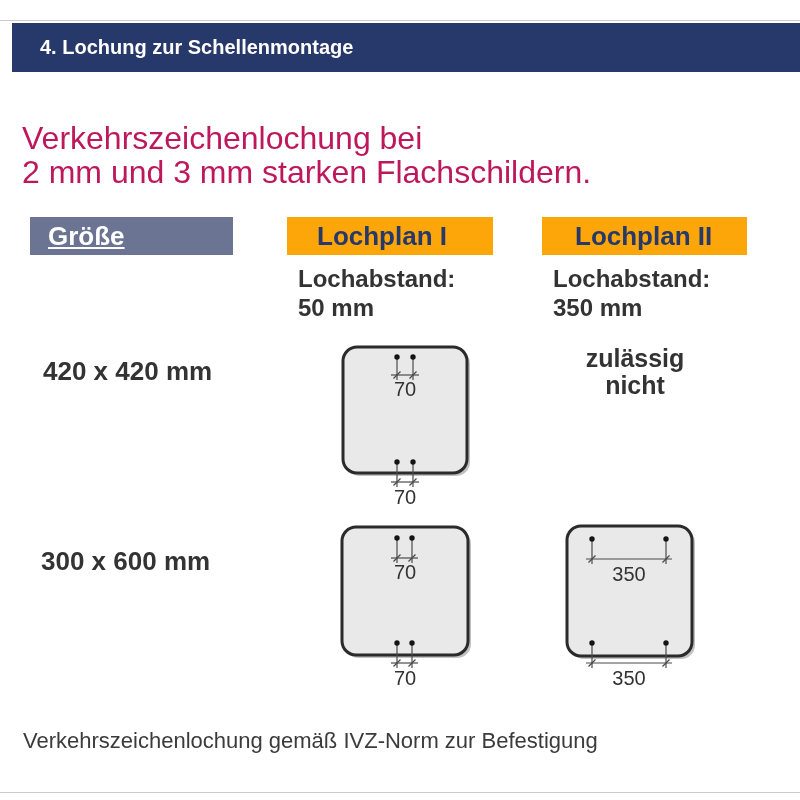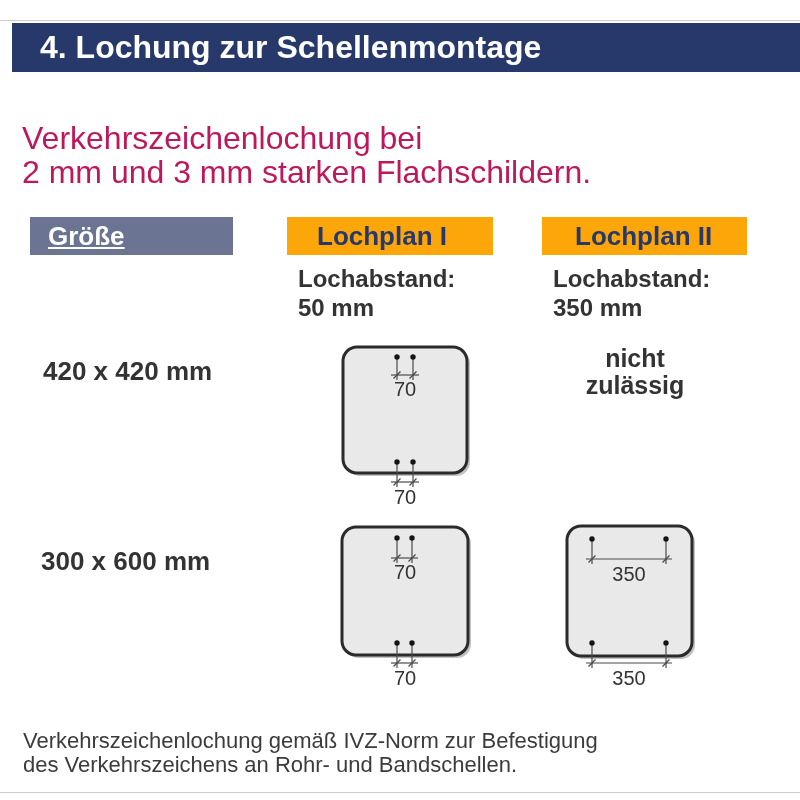--- a/index.html
+++ b/index.html
@@ -6,21 +6,21 @@
   .canvas{
     position:relative;width:800px;height:800px;background:#ffffff;overflow:hidden;
     font-family:"Liberation Sans",sans-serif;color:#3a3a3a;
   }
   .hairline{position:absolute;left:0;width:800px;height:1px;background:#cbcbcb;}
   .hairline.top{top:20px;}
   .hairline.bottom{top:792px;}
 
   .title-bar{
     position:absolute;left:12px;top:23px;width:788px;height:49px;
-    background:#27396a;color:#ffffff;font-weight:bold;font-size:32px;
+    background:#27396a;color:#ffffff;font-weight:bold;font-size:20px;
     line-height:49px;padding-left:28px;box-sizing:border-box;white-space:nowrap;
   }
 
   .intro{position:absolute;left:22px;top:121px;font-size:32px;line-height:34px;color:#be185d;}
 
   .col-head{
     position:absolute;top:217px;height:38px;line-height:38px;
     font-size:26px;font-weight:bold;box-sizing:border-box;white-space:nowrap;
   }
   .col-head.size{left:30px;width:203px;background:#6b7593;color:#ffffff;padding-left:18px;text-decoration:underline;}
@@ -111,22 +111,22 @@
     </g>
     <circle class="hole" cx="72" cy="13" r="2.7"></circle>
     <circle class="hole" cx="88" cy="13" r="2.7"></circle>
     <circle class="hole" cx="72" cy="118" r="2.7"></circle>
     <circle class="hole" cx="88" cy="118" r="2.7"></circle>
     <text class="dim-label" x="80" y="52">70</text>
     <text class="dim-label" x="80" y="160">70</text>
   </svg>
 
   <div class="not-allowed">
+    <div>zulässig</div>
     <div>nicht</div>
-    <div>zulässig</div>
   </div>
 
   <div class="row-label r600">300 x 600 mm</div>
 
   <svg class="diagram d2" viewBox="0 0 160 174">
     <rect class="plate-shadow" x="20" y="10" width="126" height="128" rx="14"></rect>
     <rect class="plate" x="17" y="7" width="126" height="128" rx="14"></rect>
     <g class="dim">
       <line x1="72" y1="18" x2="72" y2="43"></line>
       <line x1="87" y1="18" x2="87" y2="43"></line>
@@ -168,17 +168,16 @@
     </g>
     <circle class="hole" cx="42" cy="19" r="2.7"></circle>
     <circle class="hole" cx="116" cy="19" r="2.7"></circle>
     <circle class="hole" cx="42" cy="123" r="2.7"></circle>
     <circle class="hole" cx="116" cy="123" r="2.7"></circle>
     <text class="dim-label" x="79" y="61">350</text>
     <text class="dim-label" x="79" y="165">350</text>
   </svg>
 
   <div class="footer l1">Verkehrszeichenlochung gemäß IVZ-Norm zur Befestigung</div>
-  <div class="footer l2">des Verkehrszeichens an Rohr- und Bandschellen.</div>
 
   <div class="hairline bottom"></div>
 
 </div>
 
 </body></html>

